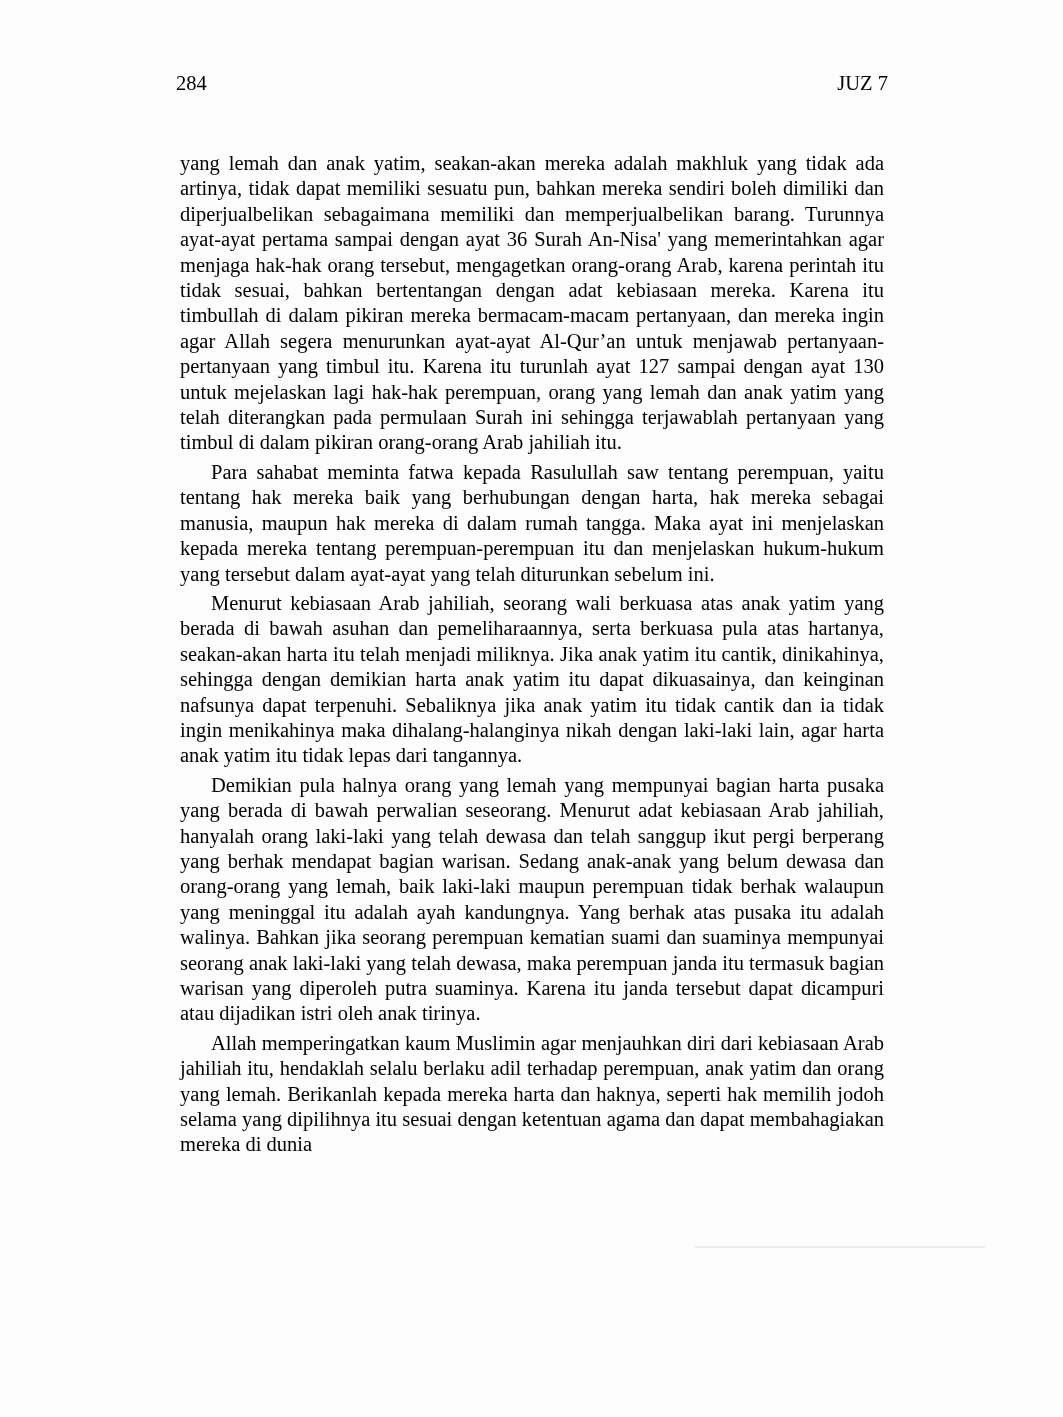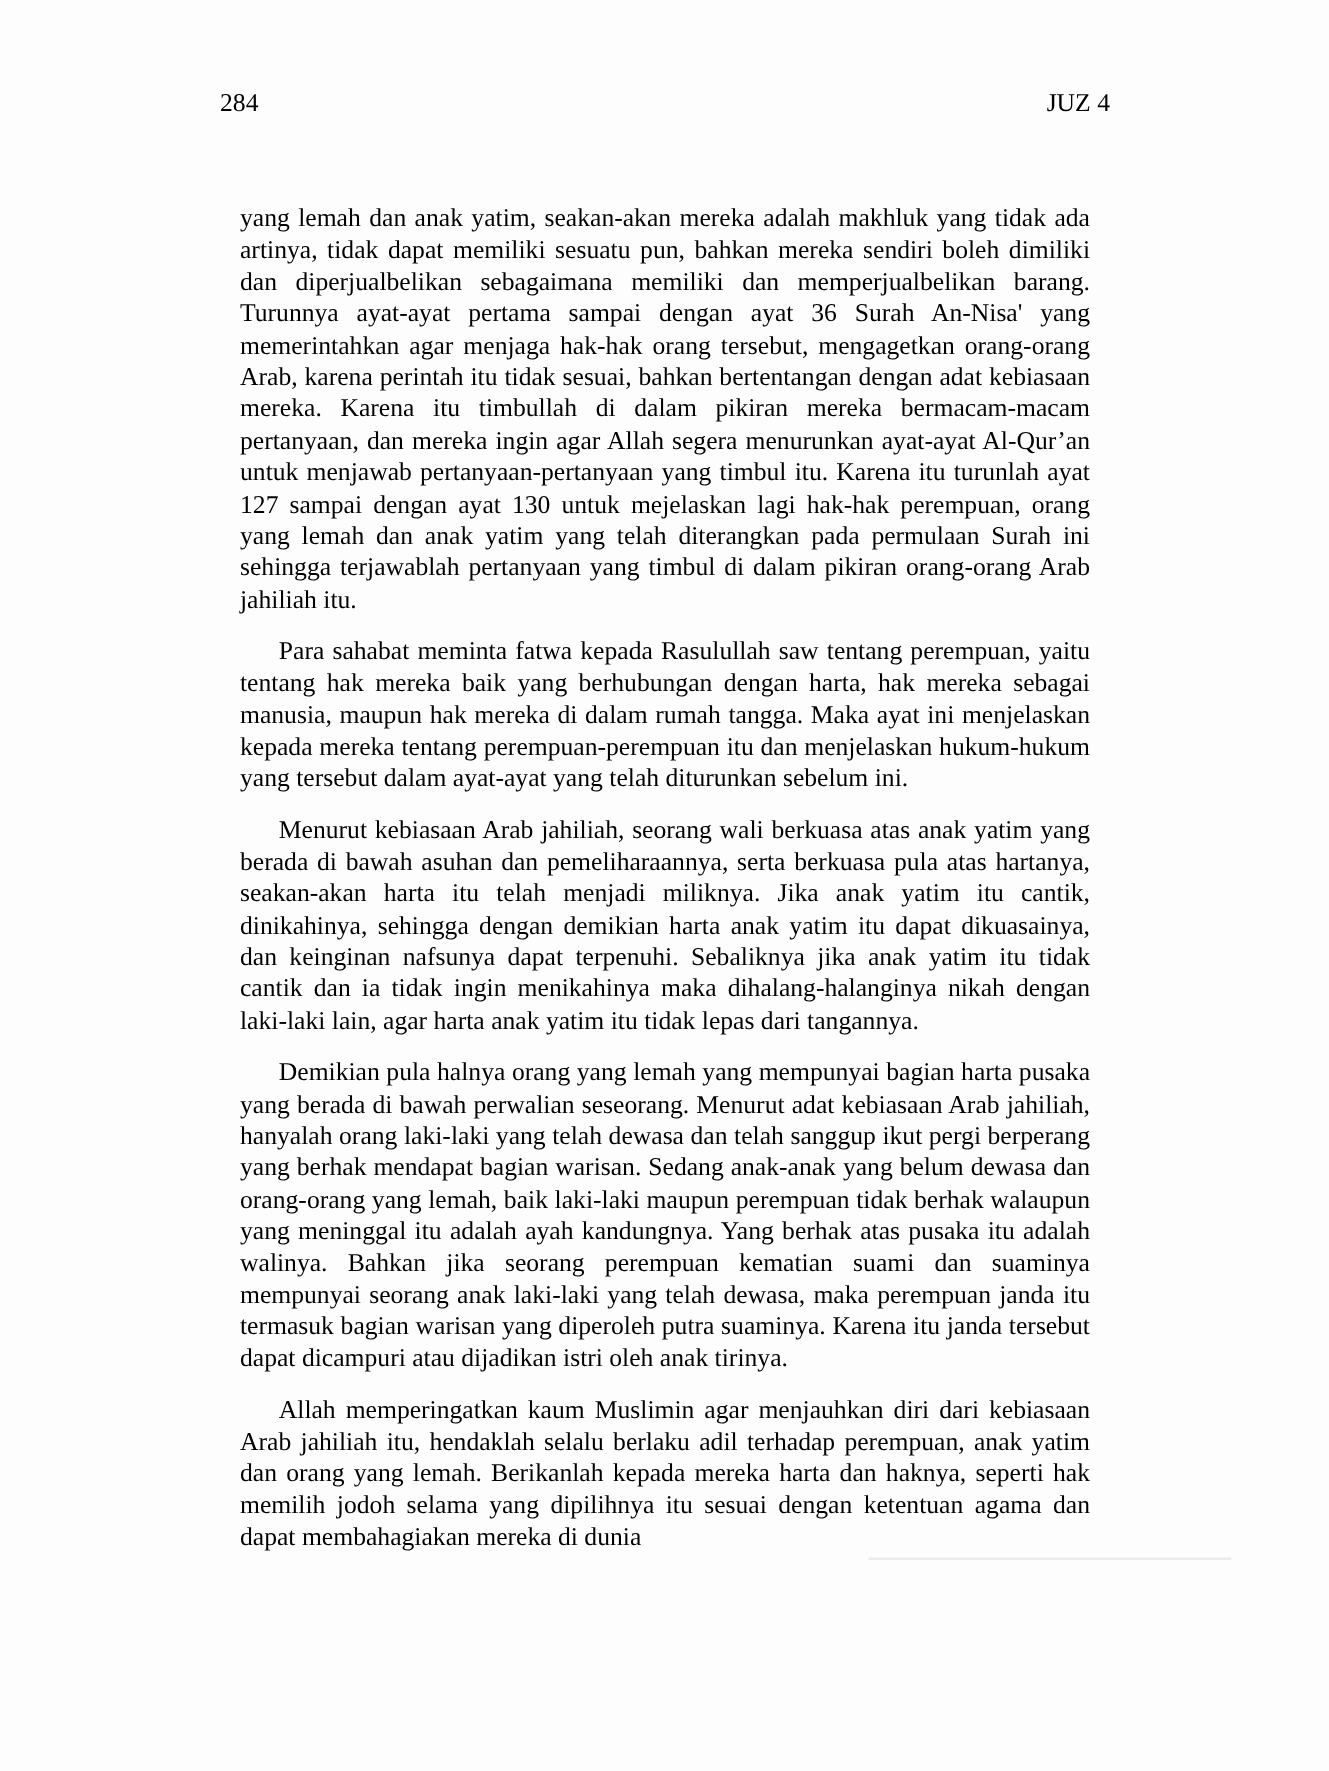--- a/index.html
+++ b/index.html
@@ -44,21 +44,21 @@
   .body-text {
     position: absolute;
     top: 147px;
     left: 176px;
     width: 712px;
     font-size: 20.5px;
     line-height: 25.4px;
     text-align: justify;
   }
   .body-text p {
-    margin: 16px;
+    margin: 4px;
     padding: 0;
   }
   .body-text p.indent {
     text-indent: 31px;
   }
   .scan-artifact-line {
     position: absolute;
     top: 1246px;
     left: 695px;
     width: 290px;
@@ -66,21 +66,21 @@
     background: #ececec;
   }
 </style>
 </head>
 <body>
 
 <div class="page">
 
   <div class="running-header">
     <span class="page-number">284</span>
-    <span class="juz-label">JUZ 4</span>
+    <span class="juz-label">JUZ 7</span>
   </div>
 
   <div class="body-text">
     <p>yang lemah dan anak yatim, seakan-akan mereka adalah makhluk yang tidak ada artinya, tidak dapat memiliki sesuatu pun, bahkan mereka sendiri boleh dimiliki dan diperjualbelikan sebagaimana memiliki dan memperjualbelikan barang. Turunnya ayat-ayat pertama sampai dengan ayat 36 Surah An-Nisa' yang memerintahkan agar menjaga hak-hak orang tersebut, mengagetkan orang-orang Arab, karena perintah itu tidak sesuai, bahkan bertentangan dengan adat kebiasaan mereka. Karena itu timbullah di dalam pikiran mereka bermacam-macam pertanyaan, dan mereka ingin agar Allah segera menurunkan ayat-ayat Al-Qur’an untuk menjawab pertanyaan-pertanyaan yang timbul itu. Karena itu turunlah ayat 127 sampai dengan ayat 130 untuk mejelaskan lagi hak-hak perempuan, orang yang lemah dan anak yatim yang telah diterangkan pada permulaan Surah ini sehingga terjawablah pertanyaan yang timbul di dalam pikiran orang-orang Arab jahiliah itu.</p>
     <p class="indent">Para sahabat meminta fatwa kepada Rasulullah saw tentang perempuan, yaitu tentang hak mereka baik yang berhubungan dengan harta, hak mereka sebagai manusia, maupun hak mereka di dalam rumah tangga. Maka ayat ini menjelaskan kepada mereka tentang perempuan-perempuan itu dan menjelaskan hukum-hukum yang tersebut dalam ayat-ayat yang telah diturunkan sebelum ini.</p>
     <p class="indent">Menurut kebiasaan Arab jahiliah, seorang wali berkuasa atas anak yatim yang berada di bawah asuhan dan pemeliharaannya, serta berkuasa pula atas hartanya, seakan-akan harta itu telah menjadi miliknya. Jika anak yatim itu cantik, dinikahinya, sehingga dengan demikian harta anak yatim itu dapat dikuasainya, dan keinginan nafsunya dapat terpenuhi. Sebaliknya jika anak yatim itu tidak cantik dan ia tidak ingin menikahinya maka dihalang-halanginya nikah dengan laki-laki lain, agar harta anak yatim itu tidak lepas dari tangannya.</p>
     <p class="indent">Demikian pula halnya orang yang lemah yang mempunyai bagian harta pusaka yang berada di bawah perwalian seseorang. Menurut adat kebiasaan Arab jahiliah, hanyalah orang laki-laki yang telah dewasa dan telah sanggup ikut pergi berperang yang berhak mendapat bagian warisan. Sedang anak-anak yang belum dewasa dan orang-orang yang lemah, baik laki-laki maupun perempuan tidak berhak walaupun yang meninggal itu adalah ayah kandungnya. Yang berhak atas pusaka itu adalah walinya. Bahkan jika seorang perempuan kematian suami dan suaminya mempunyai seorang anak laki-laki yang telah dewasa, maka perempuan janda itu termasuk bagian warisan yang diperoleh putra suaminya. Karena itu janda tersebut dapat dicampuri atau dijadikan istri oleh anak tirinya.</p>
     <p class="indent">Allah memperingatkan kaum Muslimin agar menjauhkan diri dari kebiasaan Arab jahiliah itu, hendaklah selalu berlaku adil terhadap perempuan, anak yatim dan orang yang lemah. Berikanlah kepada mereka harta dan haknya, seperti hak memilih jodoh selama yang dipilihnya itu sesuai dengan ketentuan agama dan dapat membahagiakan mereka di dunia</p>
   </div>
 

